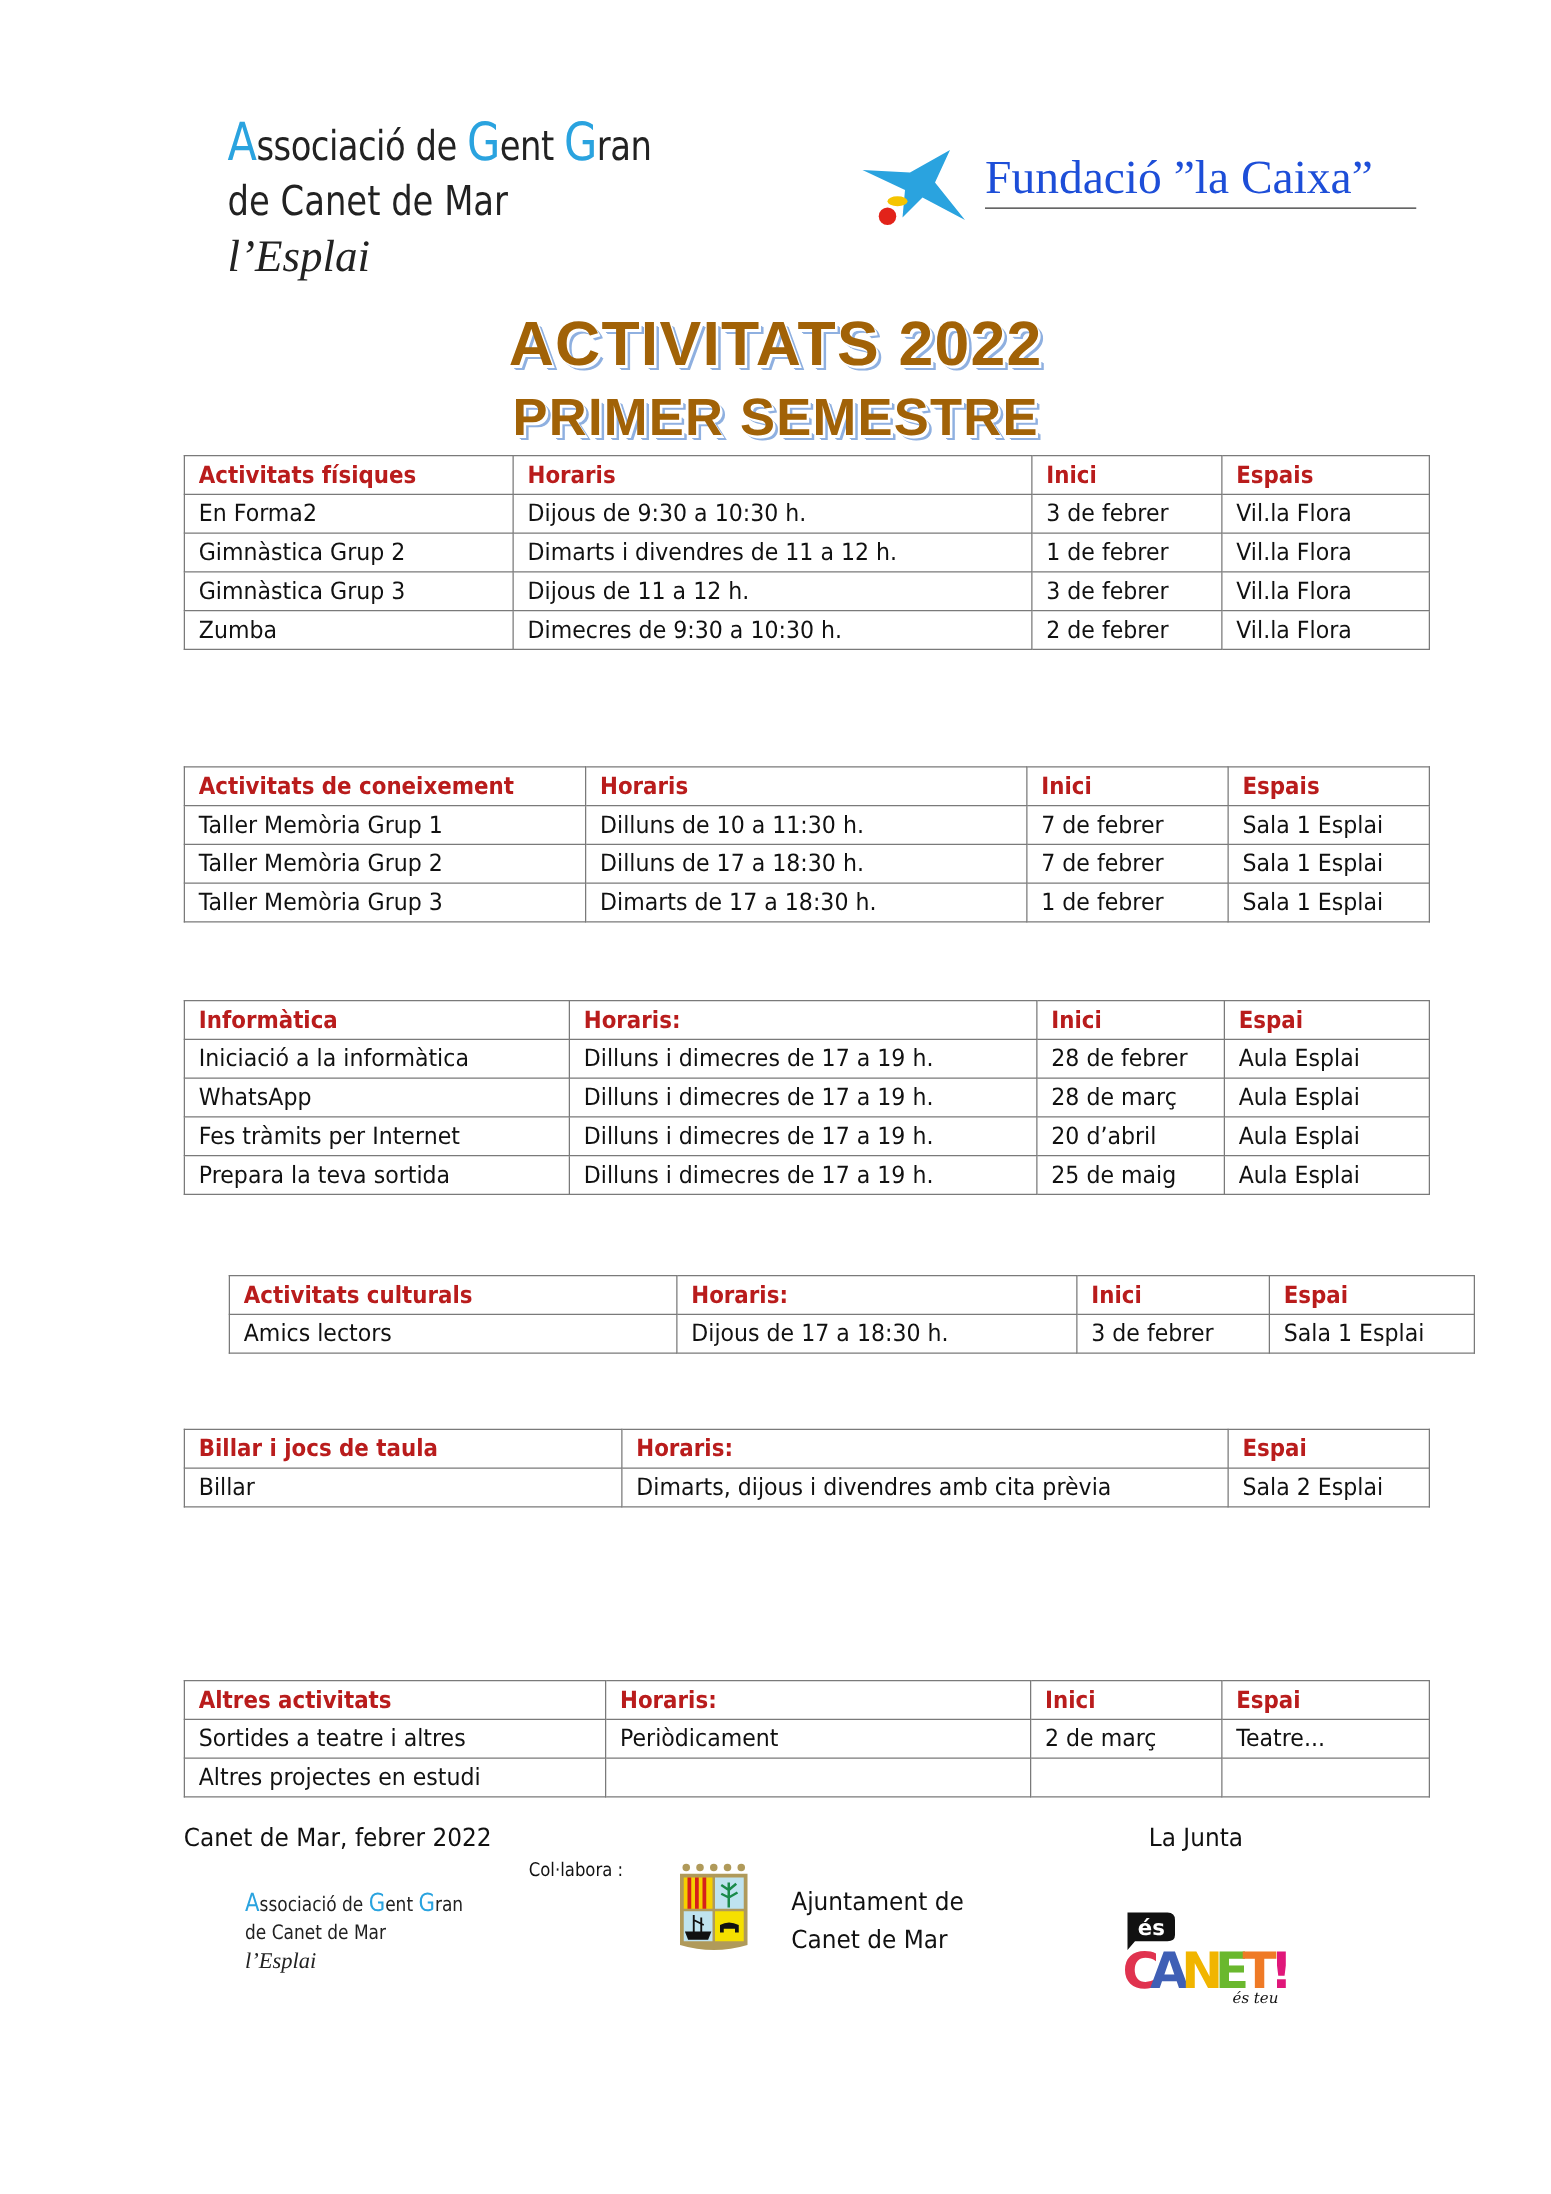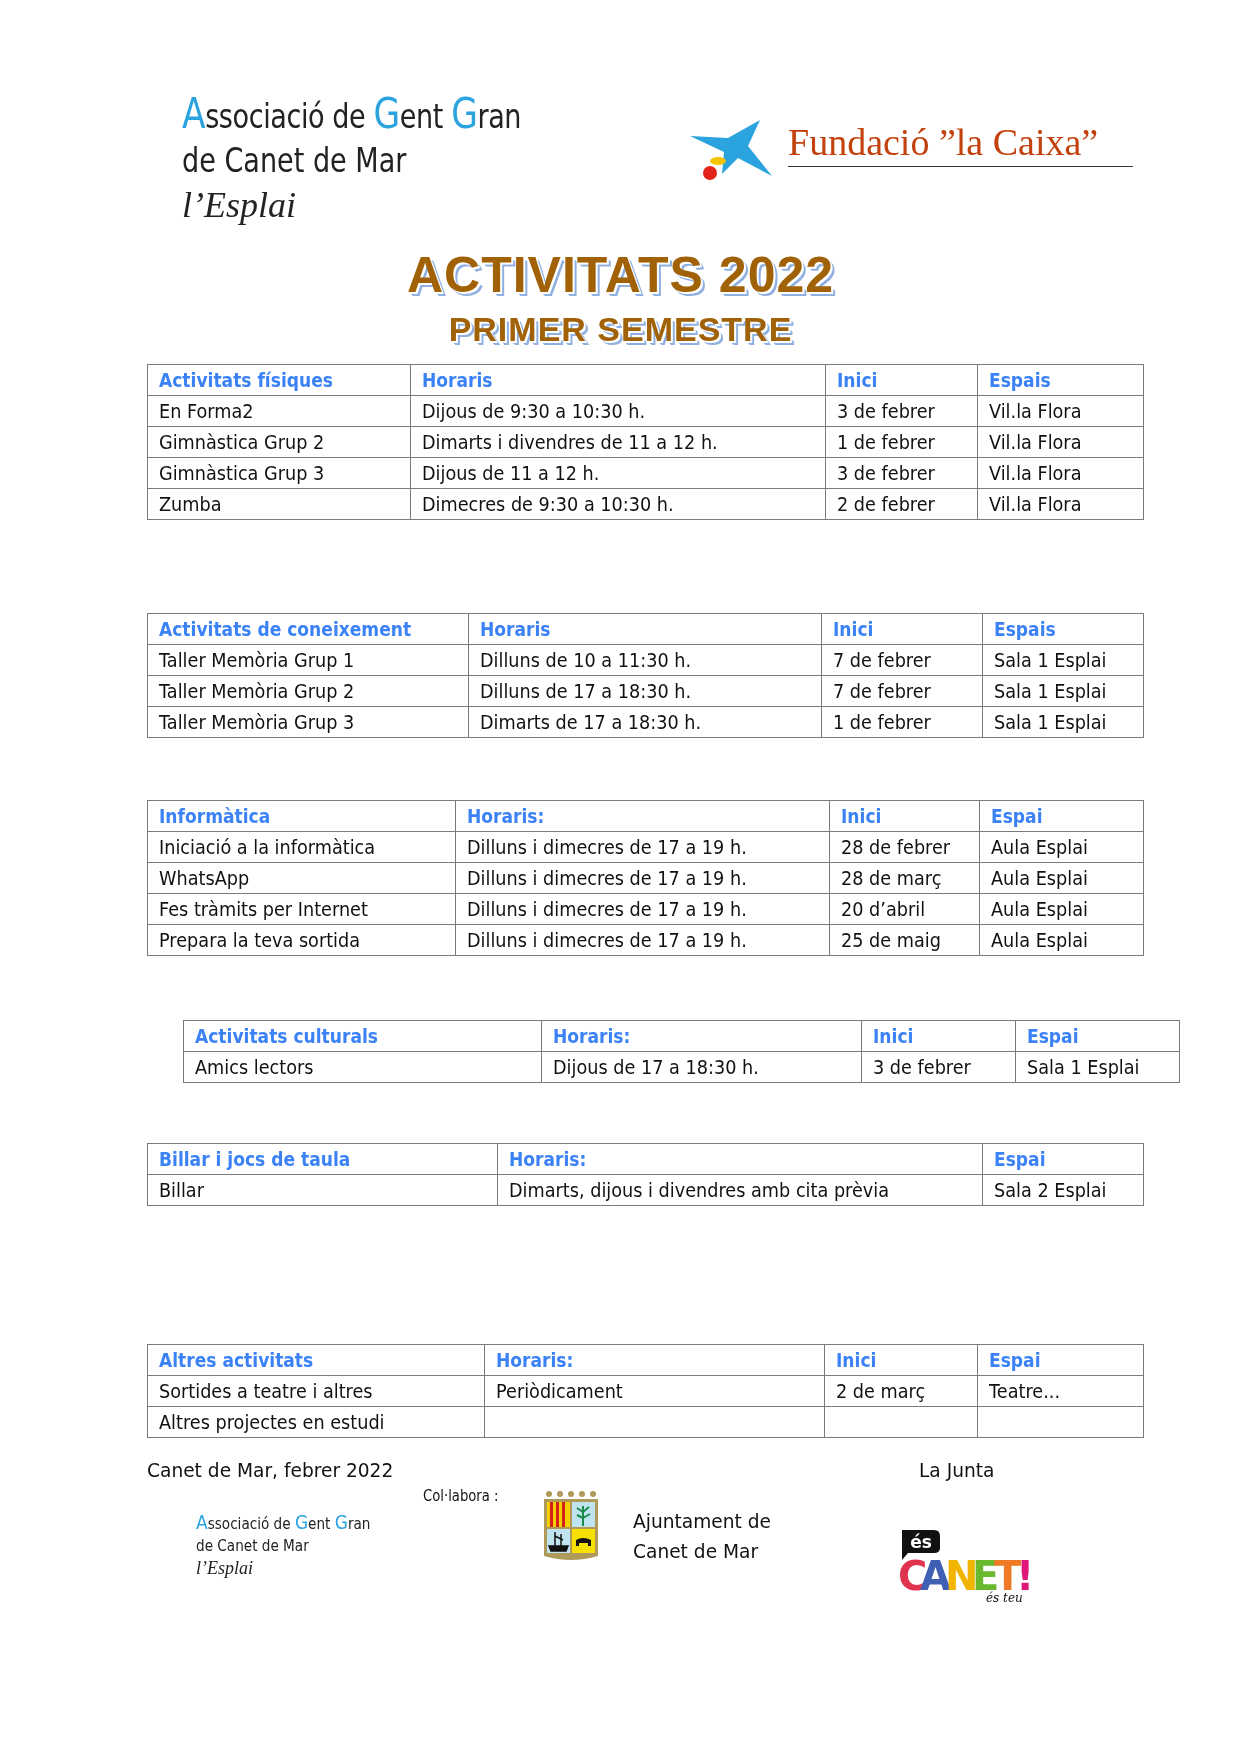--- a/index.html
+++ b/index.html
@@ -9,34 +9,34 @@
   
   .assoc-logo { left:182px; top:92px; font-family:"DejaVu Sans", sans-serif; color:#222; }
   .assoc-logo .l1 { font-size:33px; letter-spacing:-0.5px; line-height:44px; white-space:nowrap; transform:scaleX(0.82); transform-origin:left; }
   .assoc-logo .l2 { font-size:33px; line-height:44px; white-space:nowrap; transform:scaleX(0.82); transform-origin:left; }
   .assoc-logo .l3 { font-family:"Liberation Serif", serif; font-style:italic; font-size:36px; line-height:44px; }
   .cap { color:#2aa3df; font-size:42px; }
 
   
   .caixa { left:688px; top:118px; }
   .caixa-star { position:absolute; left:0; top:0; width:92px; height:62px; }
-  .caixa-text { position:absolute; left:100px; top:2px; font-family:"Liberation Serif", serif; font-size:38px; white-space:nowrap; color:#c2410c; }
+  .caixa-text { position:absolute; left:100px; top:2px; font-family:"Liberation Serif", serif; font-size:38px; white-space:nowrap; color:#1d4ed8; }
   .caixa-line { position:absolute; left:100px; top:48px; width:345px; height:1px; background:#333; }
 
   
   .title { left:0; width:1241px; text-align:center; font-family:"Liberation Sans", sans-serif; font-weight:bold; color:#a16207;
            text-shadow: 2px 2px 0 #fff, 3px 3px 0 #8fb0e0, 4px 4px 0 #8fb0e0; letter-spacing:1px; }
   .title1 { top:246px; font-size:50px; }
-  .title2 { top:310px; font-size:34px; }
+  .title2 { top:310px; font-size:42px; }
 
   
   table.act { position:absolute; left:147px; width:997px; border-collapse:collapse; font-family:"DejaVu Sans", sans-serif; font-size:19px; }
   table.act td { border:1px solid #7a7a7a; padding:0 0 0 11px; height:30px; white-space:nowrap; transform-origin:left; }
   table.act td span { display:inline-block; transform:scaleX(0.93); transform-origin:left; }
-  table.act tr.head td { color:#3b82f6; font-weight:bold; }
+  table.act tr.head td { color:#b91c1c; font-weight:bold; }
   table.act tr.head td span { transform:scaleX(0.9); }
 
   
   .footer-place { left:147px; top:1458px; font-family:"DejaVu Sans", sans-serif; font-size:20px; transform:scaleX(0.93); transform-origin:left; }
   .footer-junta { left:919px; top:1458px; font-family:"DejaVu Sans", sans-serif; font-size:20px; transform:scaleX(0.93); transform-origin:left; }
   .collab { left:423px; top:1487px; font-family:"DejaVu Sans", sans-serif; font-size:15px; transform:scaleX(0.88); transform-origin:left; }
   .assoc-small { left:196px; top:1511px; font-family:"DejaVu Sans", sans-serif; color:#222; }
   .assoc-small .l1, .assoc-small .l2 { font-size:16px; line-height:22px; white-space:nowrap; transform:scaleX(0.85); transform-origin:left; }
   .assoc-small .l3 { font-family:"Liberation Serif", serif; font-style:italic; font-size:18px; line-height:22px; }
   .assoc-small .cap { font-size:20px; }

